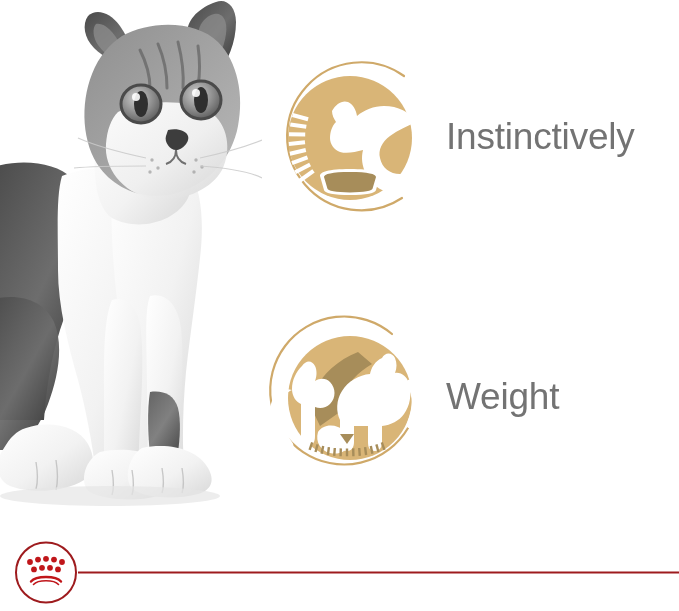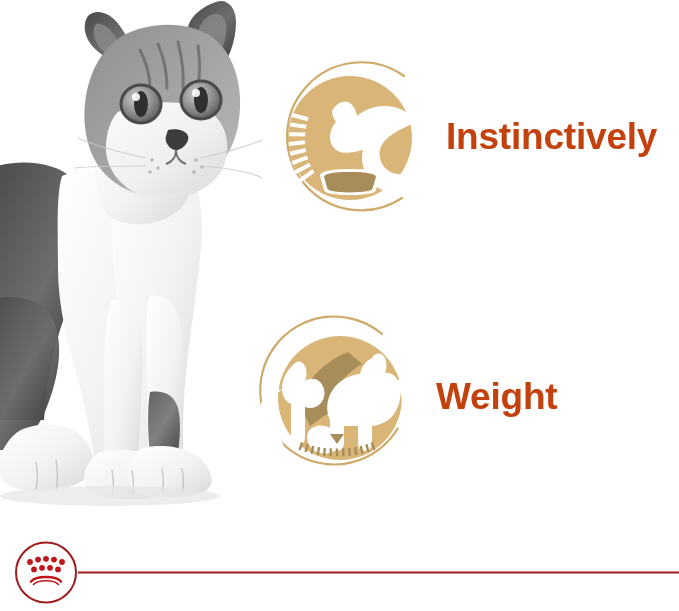--- a/index.html
+++ b/index.html
@@ -29,35 +29,35 @@
   }
   .cat-photo svg { display: block; }
 
   
   .benefit {
     position: absolute;
     display: flex;
     align-items: center;
   }
   .benefit-1 { left: 258px; top: 48px; }
-  .benefit-2 { left: 248px; top: 308px; }
+  .benefit-2 { left: 258px; top: 308px; }
 
   .benefit-icon {
     width: 178px;
     height: 178px;
     flex: 0 0 178px;
   }
   .benefit-icon svg { display: block; }
 
   .benefit-text {
     margin-left: 10px;
-    color: #c2410c;
+    color: #737373;
     font-size: 37px;
     line-height: 1.18;
-    font-weight: 700;
+    font-weight: 400;
     letter-spacing: -0.2px;
     white-space: nowrap;
   }
   .benefit-text .line { display: block; }
 
   
   .brand-bar {
     position: absolute;
     left: 0;
     top: 538px;

